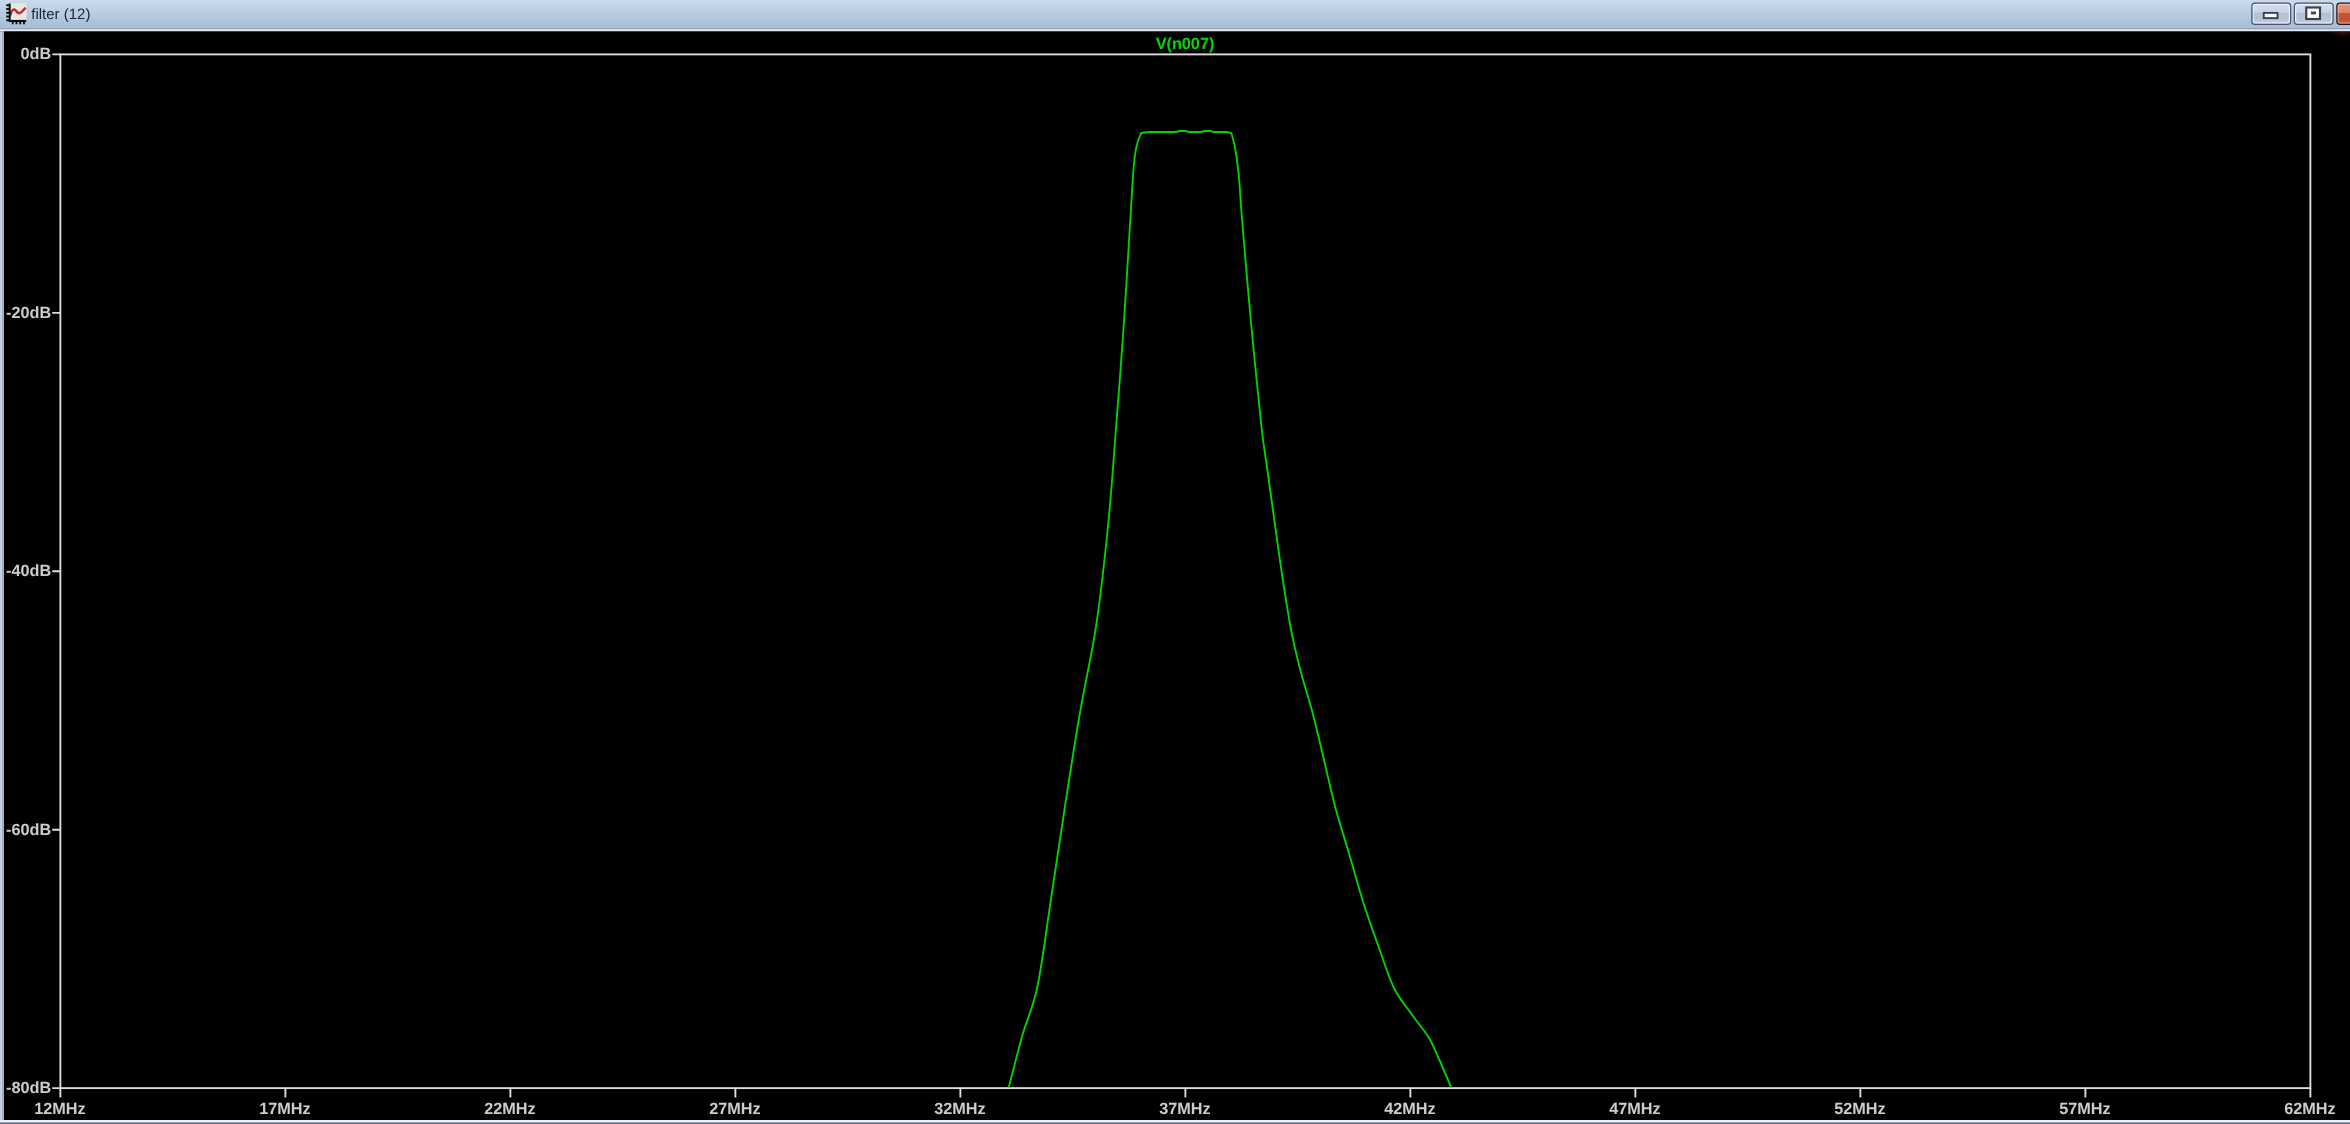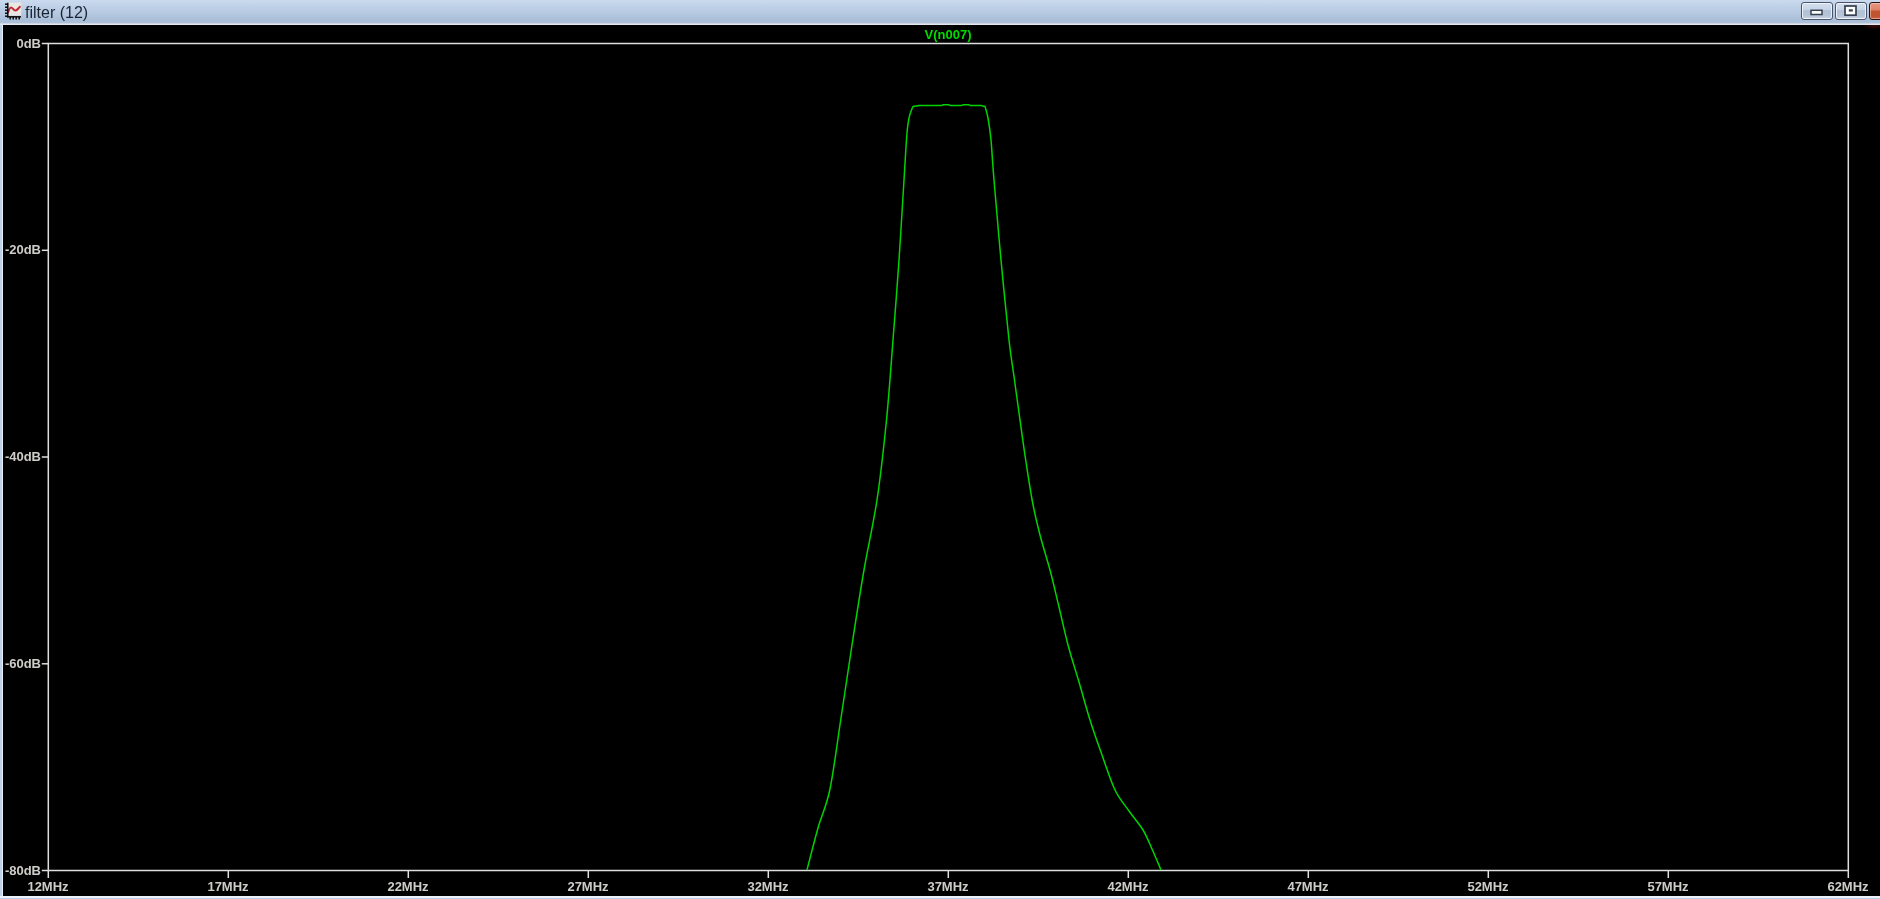--- a/index.html
+++ b/index.html
@@ -1,20 +1,20 @@
 <!DOCTYPE html>
 <html><head>
 <meta charset="utf-8">
 <style>
   html,body{margin:0;padding:0;}
   body{width:1880px;height:899px;overflow:hidden;background:#000;font-family:"Liberation Sans",sans-serif;position:relative;}
   #titlebar{position:absolute;left:0;top:0;width:1880px;height:23px;
     background:linear-gradient(180deg,#cbdaee 0%,#bfd1e7 30%,#b2c6de 65%,#a9bed7 90%,#aec2da 100%);}
   #titlebevel{position:absolute;left:0;top:23px;width:1880px;height:2px;background:linear-gradient(180deg,#c2cdda 0%,#eef2f8 100%);}
-  #titletext{position:absolute;left:25px;top:4px;font-size:16px;color:#1a2433;}
+  #titletext{position:absolute;left:25px;top:4px;font-size:12px;color:#1a2433;}
   #leftborder{position:absolute;left:0;top:25px;width:2px;height:871px;background:#bdd2e9;}
   #leftborder2{position:absolute;left:2px;top:25px;width:1px;height:871px;background:#e9eef6;}
   #bottomborder{position:absolute;left:0;top:896px;width:1880px;height:2px;background:#eef2f8;}
   #bottomborder2{position:absolute;left:0;top:898px;width:1880px;height:1px;background:#b7cde7;}
   .btn{position:absolute;top:2px;height:18px;border-radius:3px;border:1px solid #48556c;
     box-sizing:border-box;}
   .btnblue{background:linear-gradient(180deg,#d3dfee 0%,#c6d4e6 42%,#b2c1d6 47%,#b5c4d7 78%,#c8d3e1 100%);
     box-shadow:inset 0 0 0 1px rgba(243,246,251,0.9);}
   #btnclose{background:linear-gradient(180deg,#e79480 0%,#de8268 44%,#c25631 49%,#bf5330 80%,#cc6240 100%);
     border-color:#1d1420;box-shadow:inset 0 0 0 1px rgba(255,220,200,0.5);}

